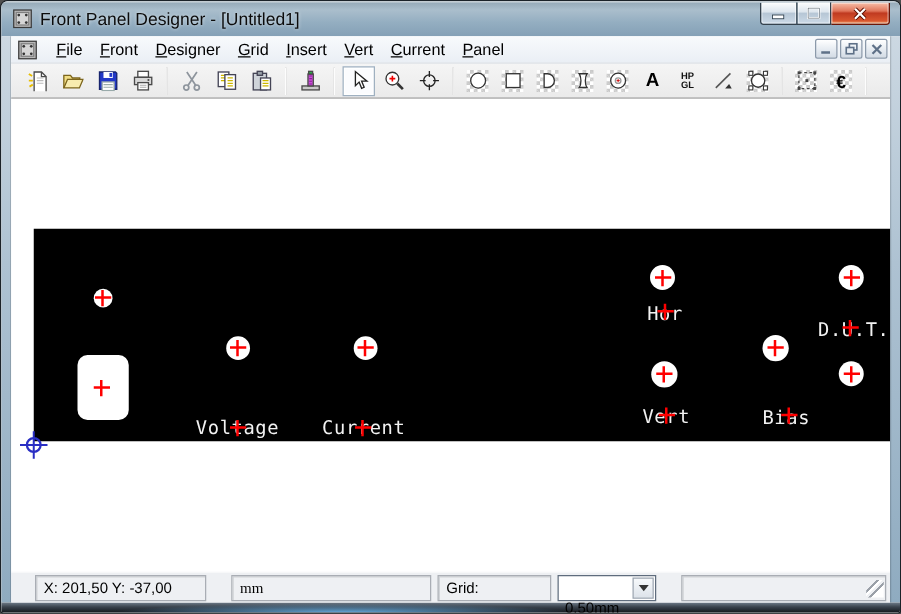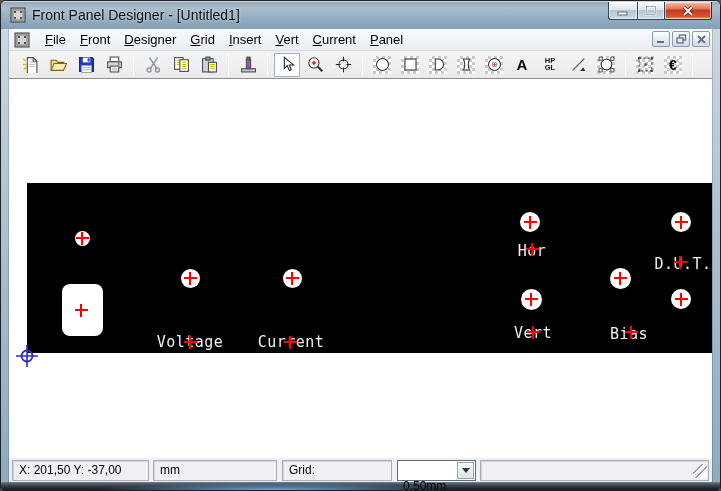--- a/index.html
+++ b/index.html
@@ -129,25 +129,25 @@
   
   .statusbar {
     position:absolute; bottom:8px; left:8px; right:8px; height:25px;
     background:#eef0f3; border-top:1px solid #fff;
     display:flex; align-items:center; padding:0 3px; gap:4px;
     font-size:12px; color:#000;
   }
   .sb-panel {
     height:21px; border:1px solid #a9adb4;
     box-shadow: inset 1px 1px 0 rgba(120,124,130,.25);
-    background:#eef0f3; display:flex; align-items:center; padding:0 6px;
+    background:#eef0f3; display:flex; align-items:center; padding:0 6px;margin-left:16px;
   }
   .sb-coords { width:137px; }
-  .sb-units  { width:124px; }
-  .sb-grid   { width:110px; margin-left:1px; }
+  .sb-units  { width:160px;font-family:Liberation Serif, serif; }
+  .sb-grid   { width:91px; margin-left:1px; }
   .sb-spacer { flex:1; position:relative; }
   .combo {
     width:79px; height:21px; border:1px solid #5f6c7d; background:#fff;
     display:flex; align-items:center; position:relative; margin-left:1px;
   }
   .combo-value { font-size:12px; padding-left:5px; flex:1;margin-top:32px; }
   .combo-arrow-btn {
     width:17px; height:17px; margin-right:1px; border:1px solid #9aa4b0;
     background:linear-gradient(180deg,#f7f9fb,#dde3ea);
     display:flex; align-items:center; justify-content:center;

